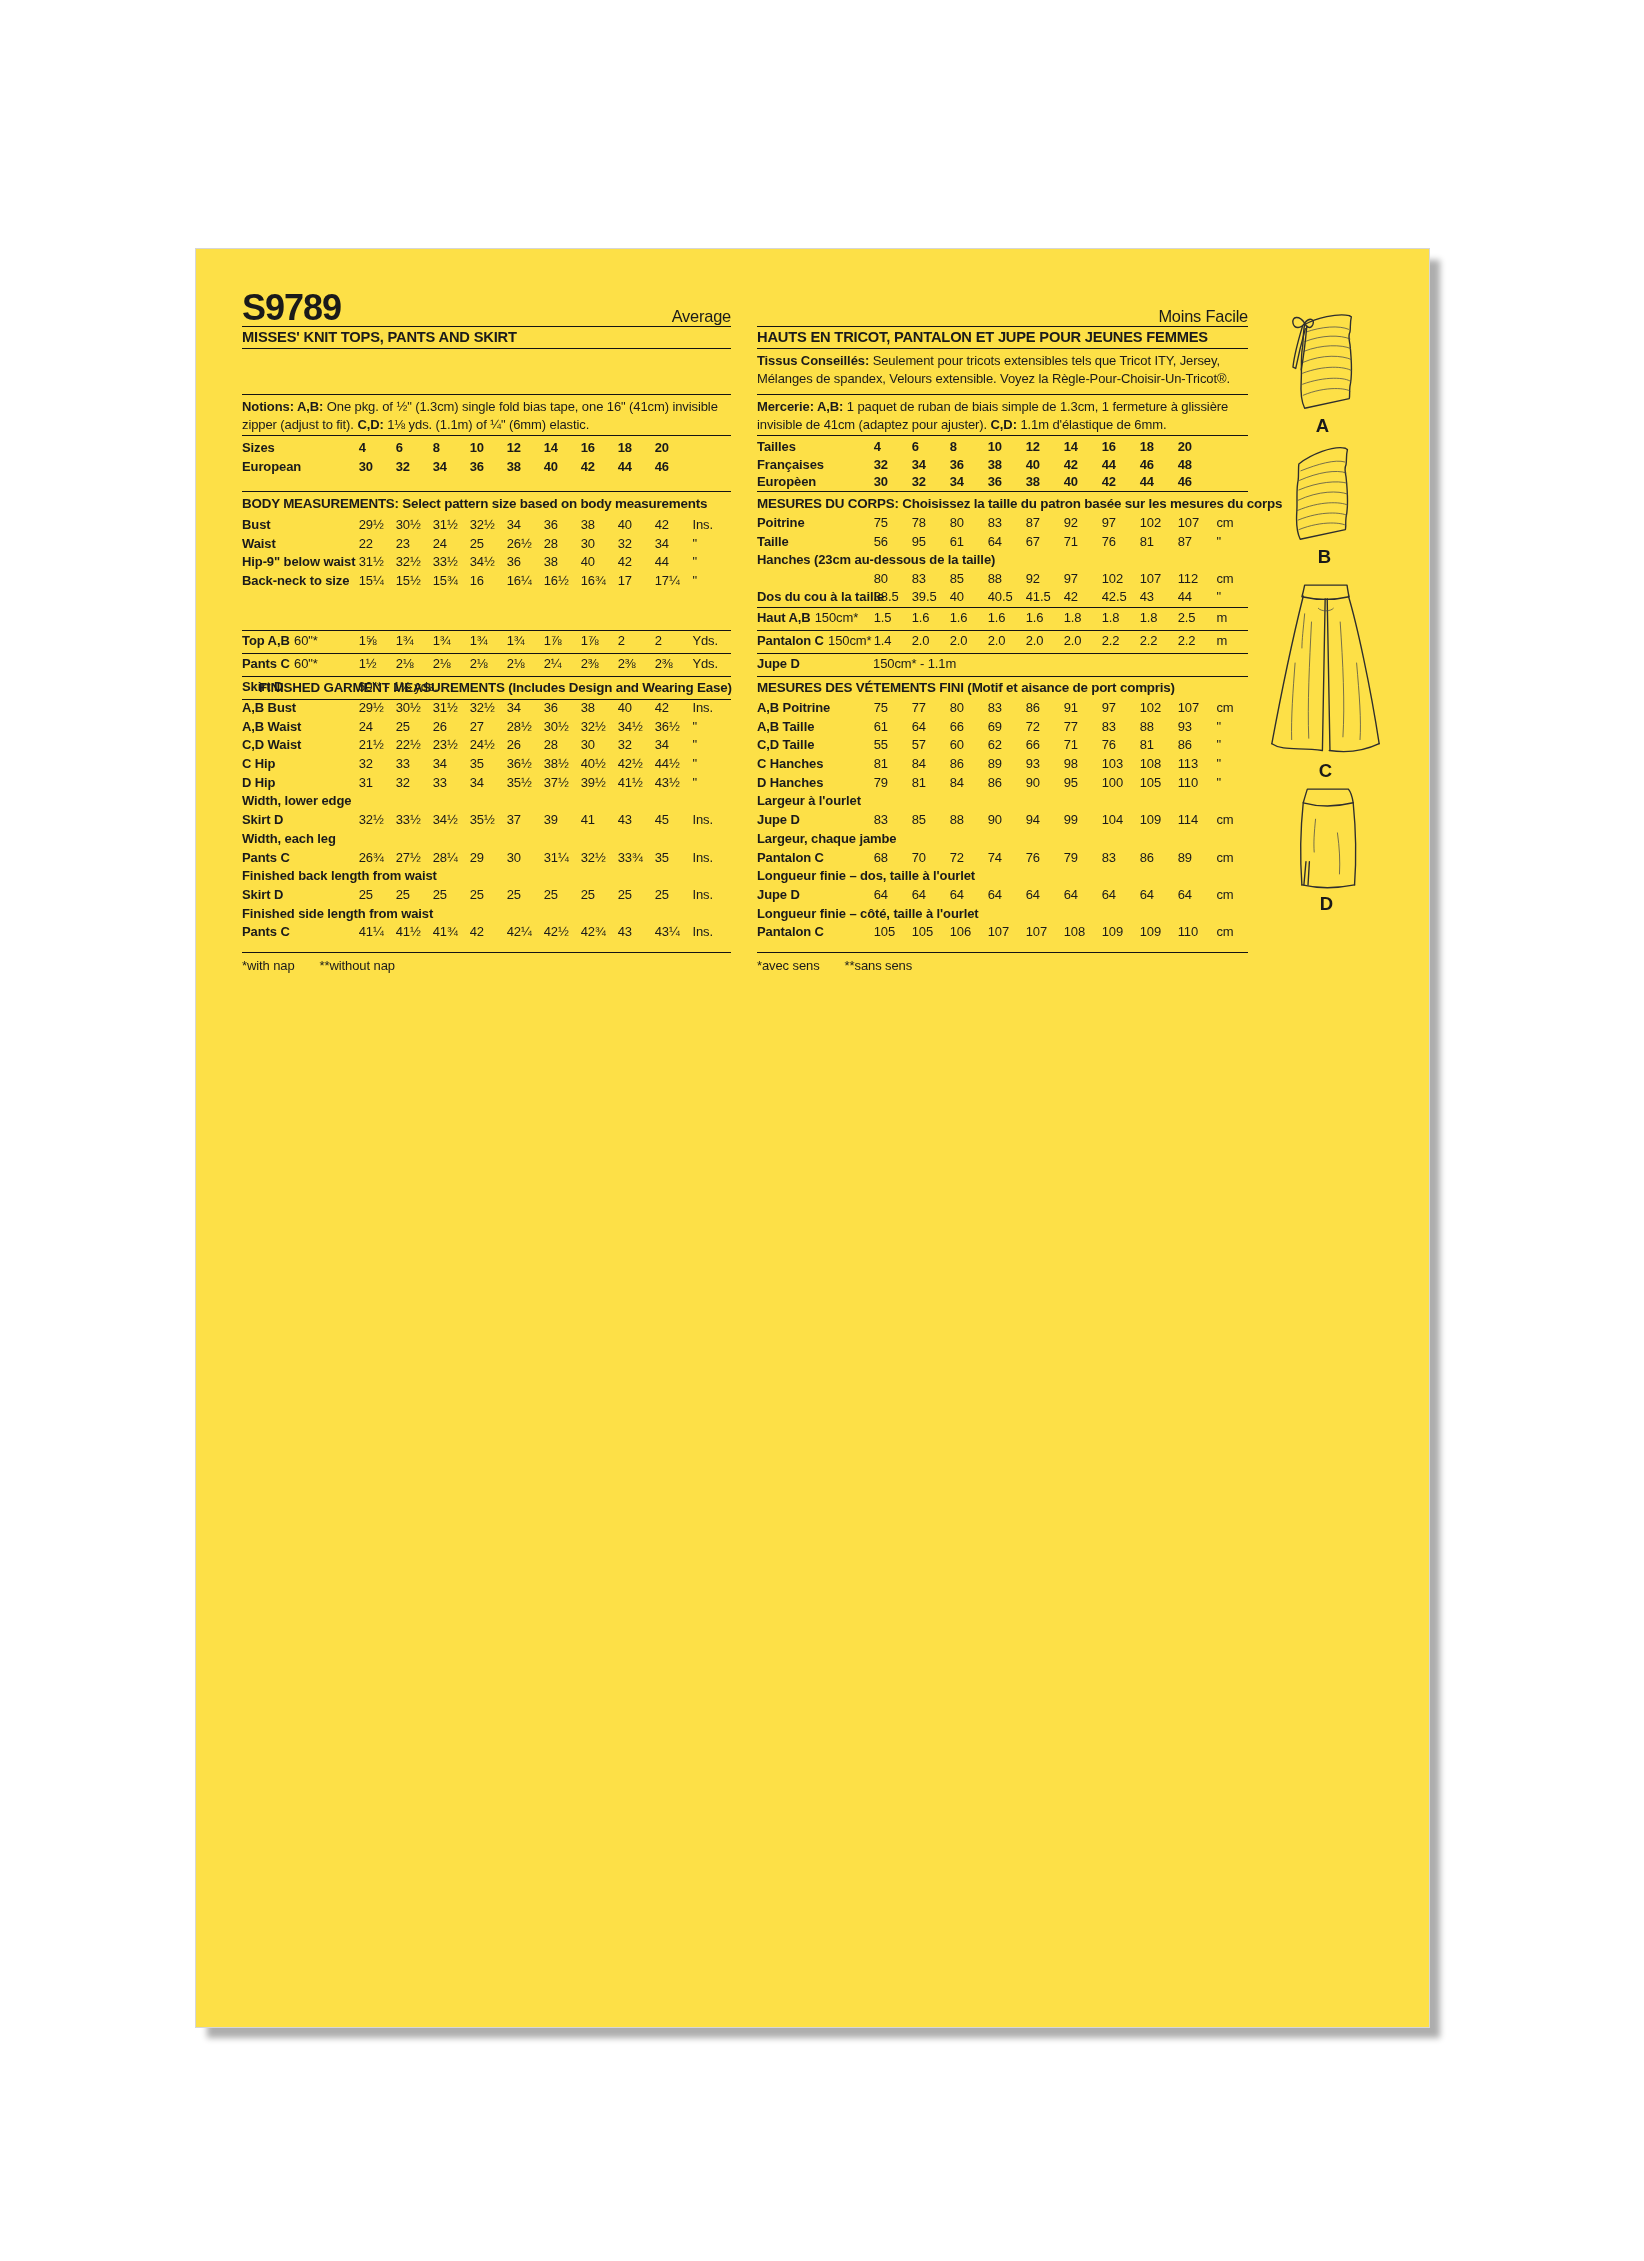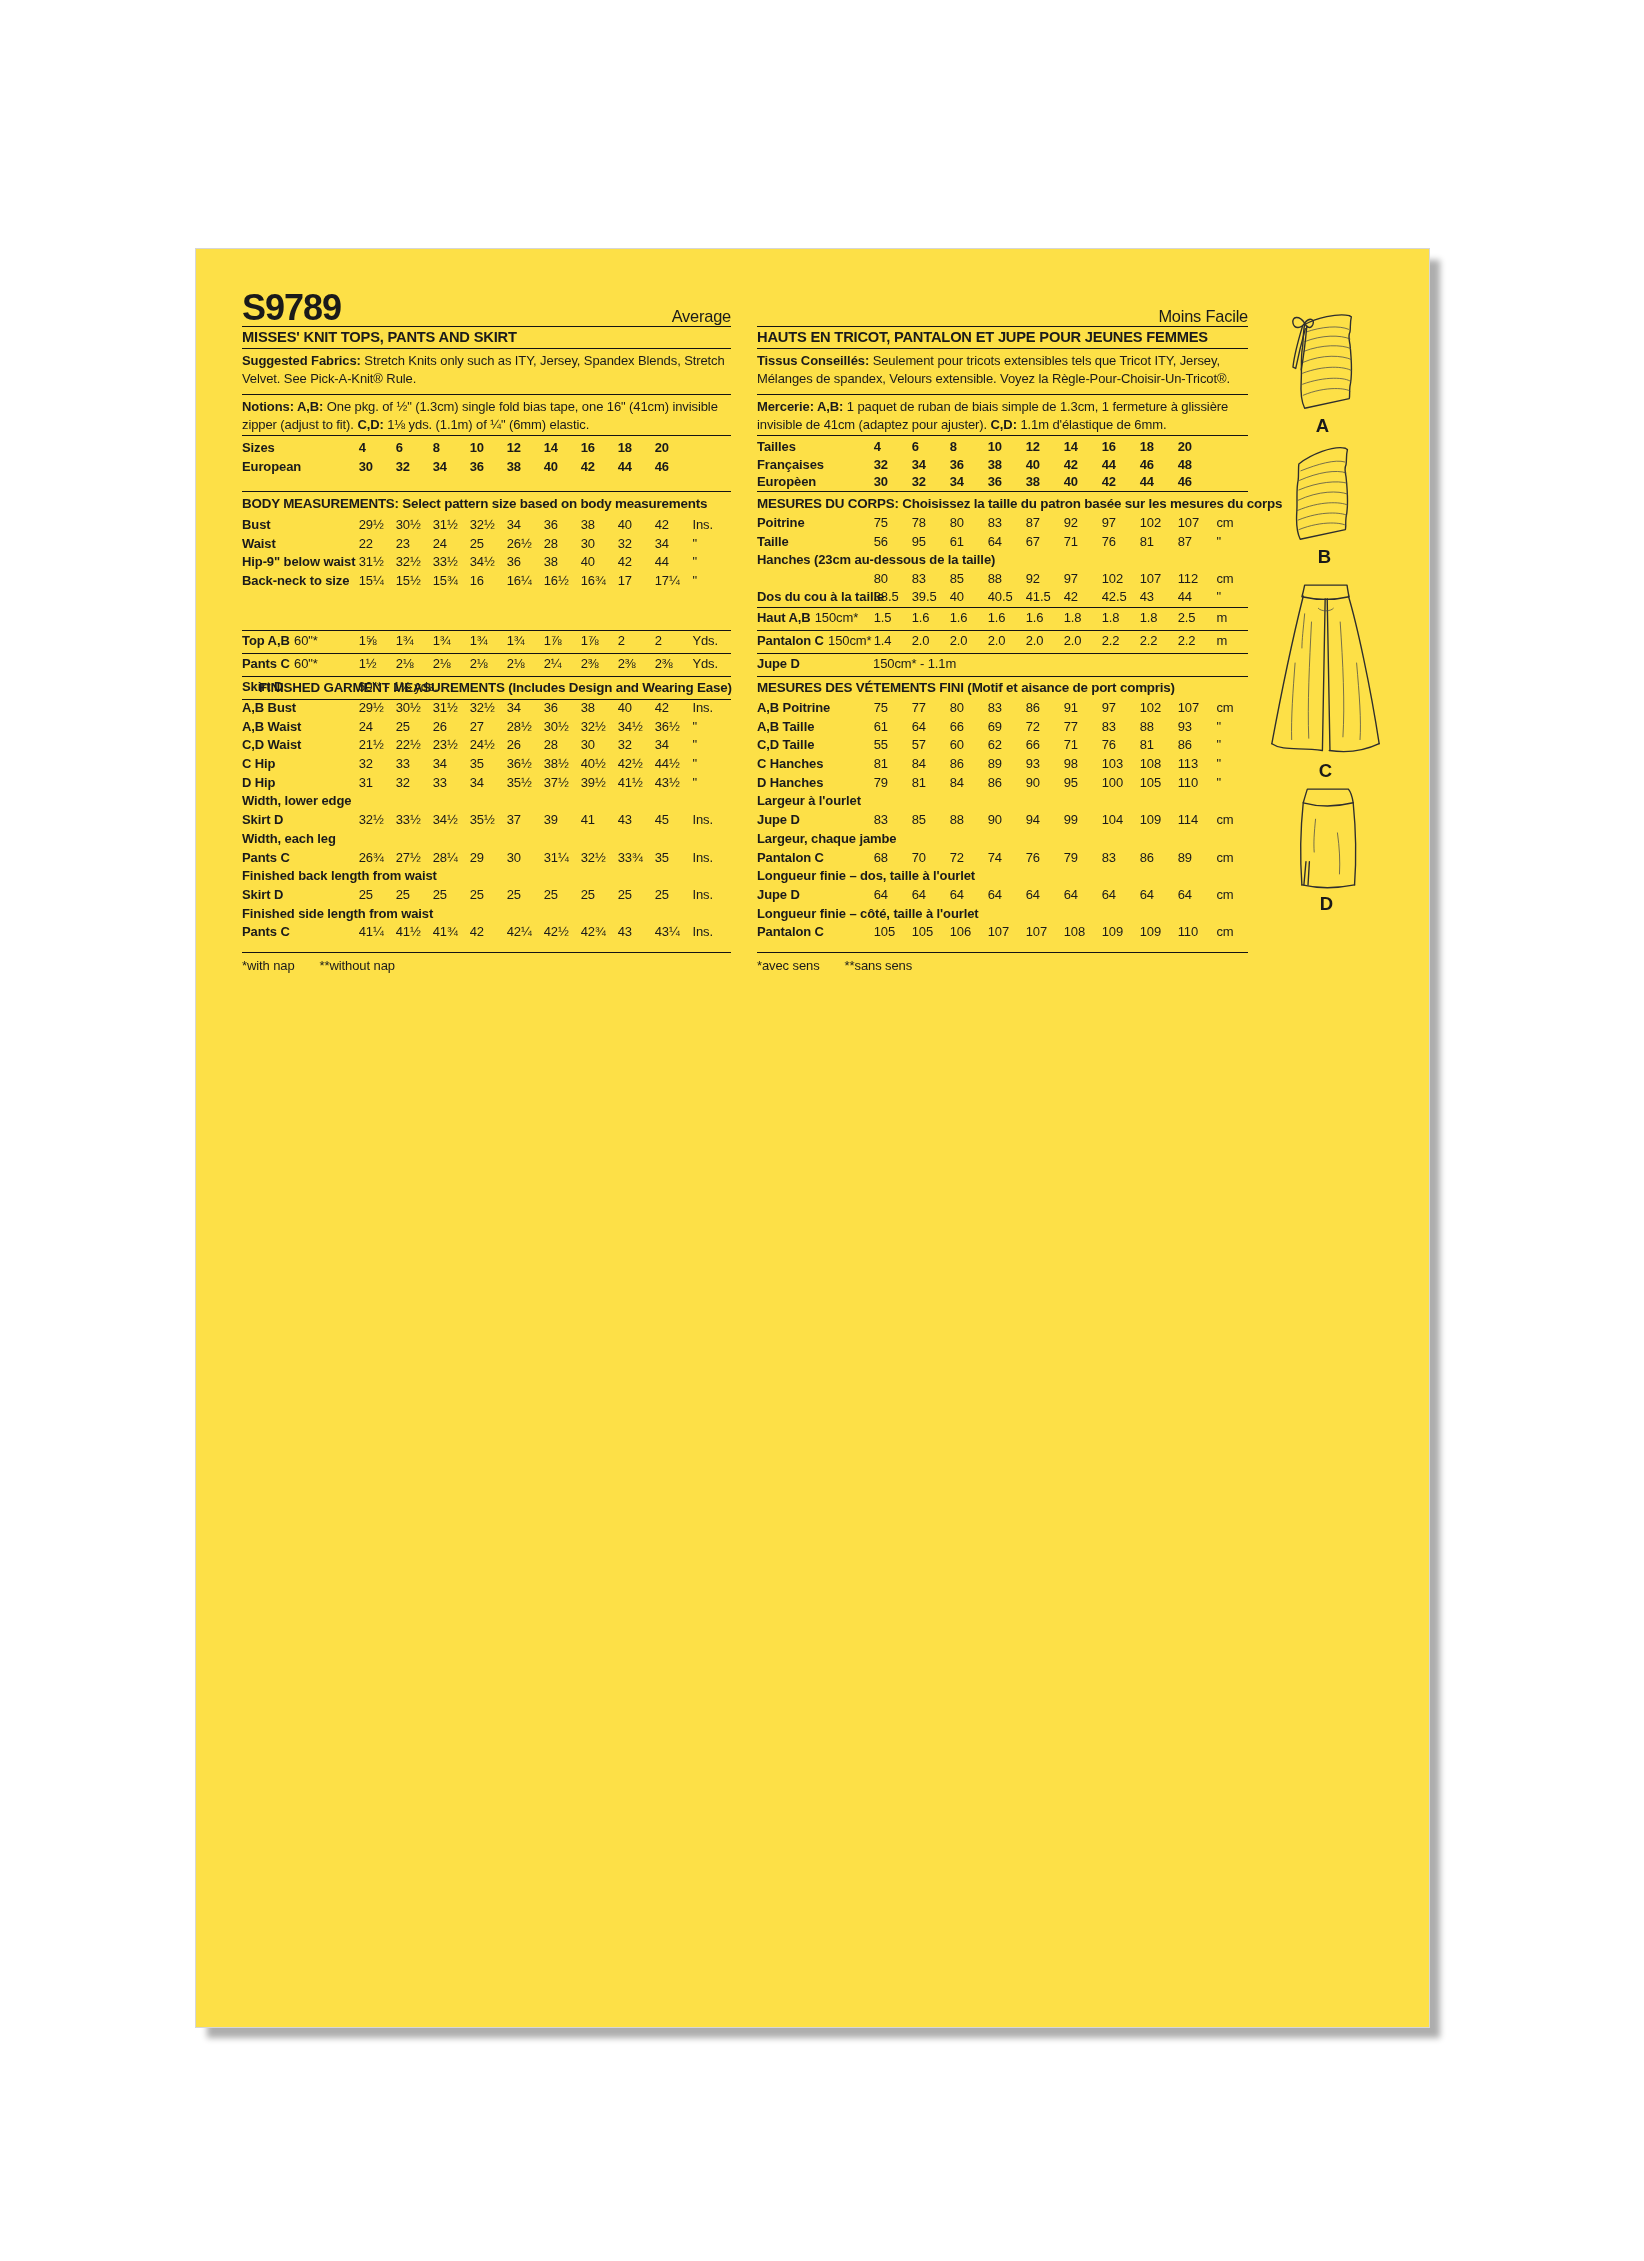--- a/index.html
+++ b/index.html
@@ -54,21 +54,20 @@
   <div class="col col-left">
     <div class="sec" style="top:40px;height:37px;">
       <span class="code">S9789</span>
       <span class="difficulty">Average</span>
     </div>
     <div class="rule" style="top:77px;"></div>
 
     <div class="sec title" style="top:80px;">MISSES' KNIT TOPS, PANTS AND SKIRT</div>
     <div class="rule" style="top:99px;"></div>
 
-    <div class="sec para" style="top:103px;"><span class="b">Suggested Fabrics:</span><span> Stretch Knits only such as ITY, Jersey, Spandex Blends, Stretch Velvet. See Pick-A-Knit® Rule.</span></div>
     <div class="rule" style="top:145px;"></div>
 
     <div class="sec para" style="top:149px;"><span class="b">Notions: A,B:</span><span> One pkg. of ½" (1.3cm) single fold bias tape, one 16" (41cm) invisible zipper (adjust to fit). </span><span class="b">C,D:</span><span> 1⅛ yds. (1.1m) of ¼" (6mm) elastic.</span></div>
     <div class="rule" style="top:186px;"></div>
 
     <div class="sec trows" style="top:190px;">
         <div class="trow">
           <div class="lcell">
             <span class="lbl">Sizes</span>
           </div>

